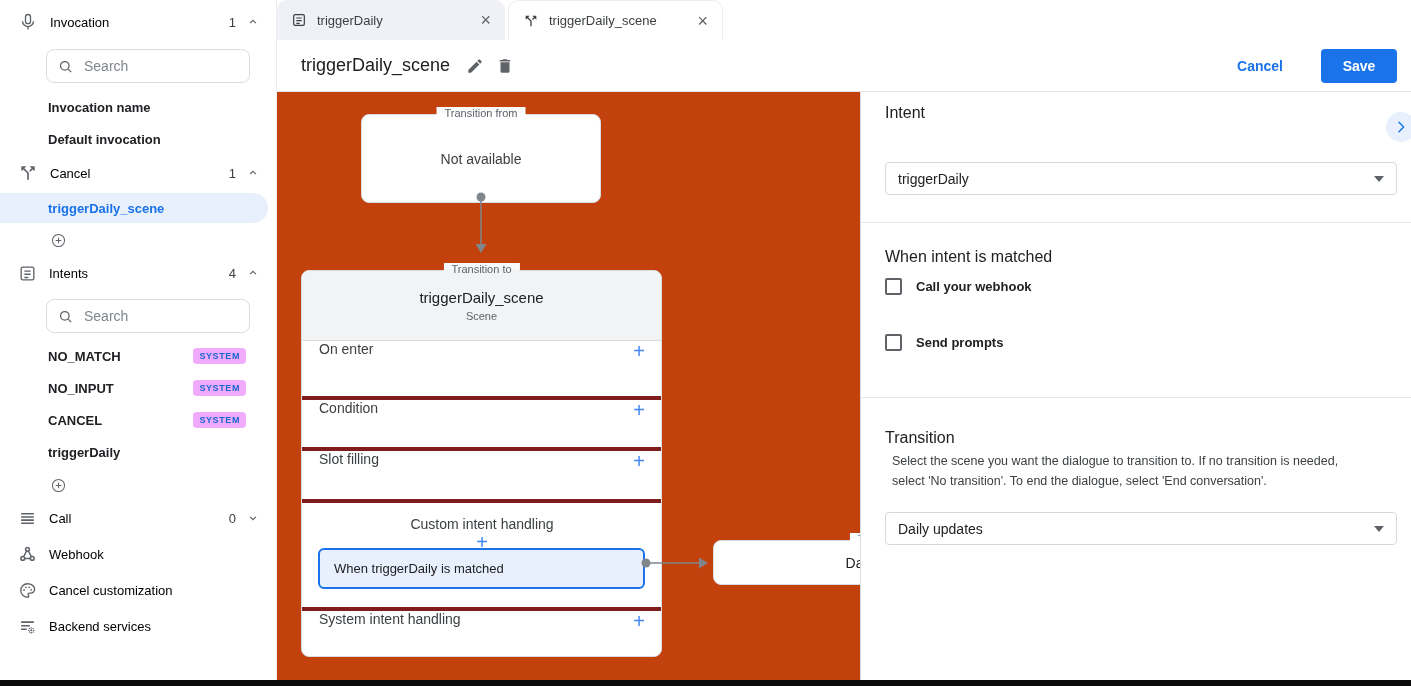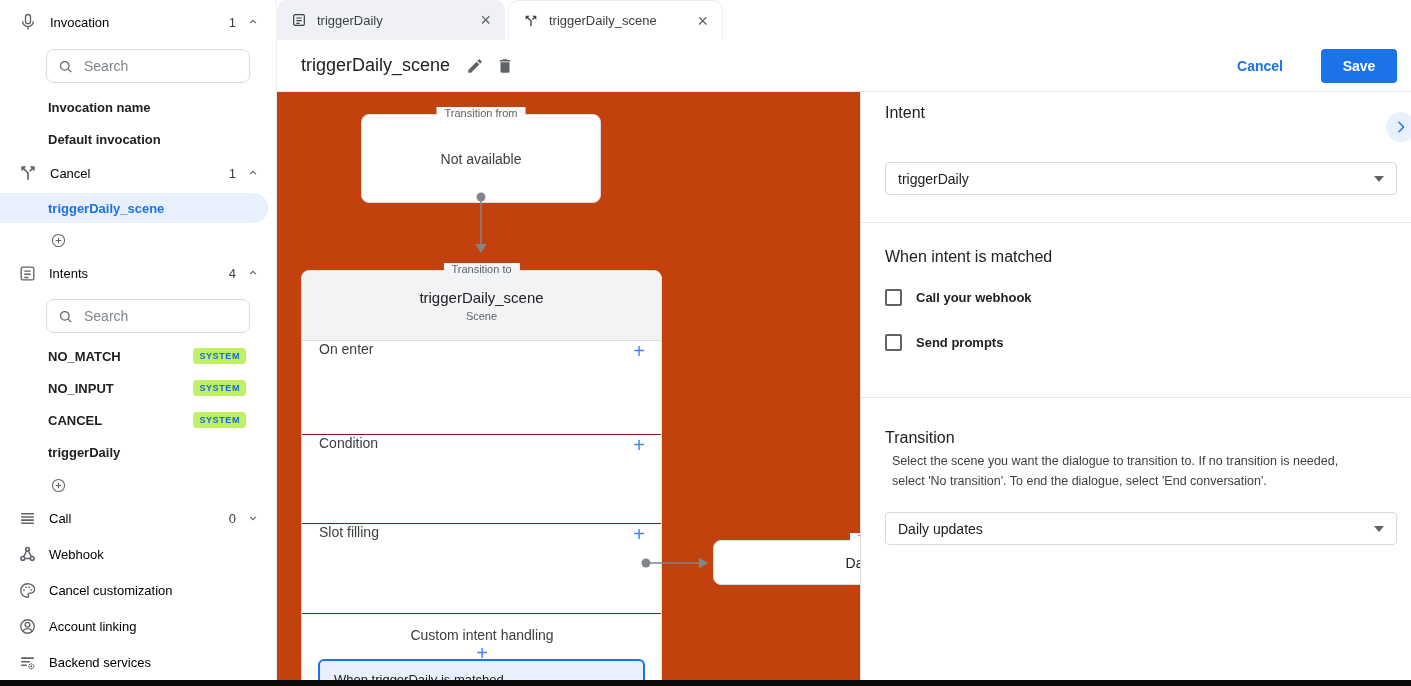--- a/index.html
+++ b/index.html
@@ -26,21 +26,21 @@
   }
   .search-box input {
     border:none; outline:none; flex:1; margin-left:10px; font-size:14px;
     font-family:inherit; color:#202124; background:transparent;
   }
   .search-box input::placeholder { color:#80868b; }
   .sub-item { display:flex; align-items:center; height:32px; padding:0 30px 0 48px; font-size:13px; font-weight:bold; color:#202124; cursor:pointer; }
   .sub-item.mt { margin-top:8px; }
   .sub-item .badge {
     margin-left:auto; font-size:9px; font-weight:bold; letter-spacing:.6px;
-    color:#1967d2; background:#bef264; border-radius:4px; padding:3px 6px;
+    color:#1967d2; background:#f0abfc; border-radius:4px; padding:3px 6px;
   }
   .badge:empty { display:none; }
   .active-pill {
     display:flex; align-items:center; height:30px; width:268px; margin-top:2px;
     padding-left:48px; background:#e8f0fe; border-radius:0 16px 16px 0;
     font-size:13px; font-weight:bold; color:#1a73e8; cursor:pointer;
   }
   .plus-row { display:flex; align-items:center; height:30px; padding-left:50px; margin-top:2px; cursor:pointer; }
 
   
@@ -95,21 +95,21 @@
     height:70px; background:#f1f3f4; border-radius:8px 8px 0 0;
     display:flex; flex-direction:column; align-items:center; justify-content:center;
     border-bottom:1px solid #dadce0;
   }
   .card-header .ctitle { font-size:15px; color:#202124; }
   .card-header .csub { font-size:11px; color:#5f6368; margin-top:4px; }
   .card-row {
     display:flex; justify-content:space-between;
     padding:0 16px 0 17px; font-size:14px; color:#3c4043; cursor:pointer;
   }
-  .card-row + .card-row, .card-section, .card-row.last { border-top:1px solid #7f1d1d;margin-top:38px; }
+  .card-row + .card-row, .card-section, .card-row.last { border-top:4px solid #7f1d1d; }
   .plus { color:#4285f4; font-size:20px; font-weight:400; line-height:1; cursor:pointer; }
   .card-section { padding:13px 0 18px; }
   .section-head {
     display:flex; align-items:center; justify-content:space-between;
     padding:0 16px 0 17px; font-size:14px; color:#3c4043; height:26px;flex-direction:column;
   }
   .hl-box {
     margin:6px 16px 0; height:41px; background:#e8f0fe; border:2px solid #1a73e8;
     border-radius:6px; display:flex; align-items:center; padding-left:14px;
     font-size:13px; color:#202124; cursor:pointer;
@@ -140,21 +140,21 @@
     position:absolute; left:24px; right:14px; height:33px;
     border:1px solid #d6d9dd; border-radius:4px; background:#fff;
     display:flex; align-items:center; padding:0 12px; font-size:14px; color:#202124; cursor:pointer;
   }
   .dd1 { top:70px; }
   .dd2 { top:420px; }
   .caret { margin-left:auto; width:0; height:0; border-left:5px solid transparent; border-right:5px solid transparent; border-top:6px solid #5f6368; }
   .pdivider { position:absolute; left:0; right:0; border-top:1px solid #e4e6e9; }
   .pd1 { top:130px; } .pd2 { top:305px; }
   .cb-row { position:absolute; left:24px; display:flex; align-items:center; cursor:pointer; }
-  .cb1 { top:197px;text-align:center; } .cb2 { top:242px; }
+  .cb1 { top:186px;text-align:center; } .cb2 { top:242px; }
   .cb-box { width:17px; height:17px; border:2px solid #5f6368; border-radius:2px; background:#fff; }
   .cb-lbl { margin-left:14px; font-size:13px; font-weight:bold; color:#202124; }
   .t-desc { position:absolute; left:31px; top:359px; width:482px; font-size:12.5px; line-height:20px; color:#3c4043; }
 
   .bottom-bar { position:absolute; left:0; right:0; bottom:0; height:6px; background:#0b0b0b; }
 </style>
 </head>
 <body>
 
 <div class="sidebar">
@@ -302,30 +302,20 @@
         <path d="M12 3.5a8.5 8.5 0 1 0 0 17c1 0 1.6-.8 1.6-1.6 0-.5-.2-.8-.5-1.1-.3-.3-.4-.6-.4-1 0-.8.7-1.5 1.5-1.5h1.9a4.9 4.9 0 0 0 4.9-4.9c0-3.9-4-6.9-9-6.9z"></path>
         <circle cx="7.6" cy="11.6" r="1.1" fill="#5f6368" stroke="none"></circle>
           <circle cx="10" cy="7.9" r="1.1" fill="#5f6368" stroke="none"></circle>
         <circle cx="14.2" cy="7.9" r="1.1" fill="#5f6368" stroke="none"></circle>
           <circle cx="16.7" cy="11.2" r="1.1" fill="#5f6368" stroke="none"></circle>
       </svg>
     </span>
     <span class="lbl">Cancel customization</span>
   </div>
 
-  <div class="side-row">
-    <span class="ic">
-      <svg width="19" height="19" viewBox="0 0 24 24" fill="none" stroke="#5f6368" stroke-width="1.7">
-        <circle cx="12" cy="12" r="8.5"></circle>
-          <circle cx="12" cy="9.8" r="3"></circle>
-          <path d="M5.9 17.7c1.6-2.1 3.6-3.1 6.1-3.1s4.5 1 6.1 3.1"></path>
-      </svg>
-    </span>
-    <span class="lbl">Account linking</span>
-  </div>
 
   <div class="side-row">
     <span class="ic">
       <svg width="19" height="19" viewBox="0 0 24 24" fill="none" stroke="#5f6368" stroke-width="2">
         <path d="M4 6.5h16M4 11h11M4 15.5h7"></path>
         <circle cx="16.8" cy="16.8" r="1.2" fill="#5f6368" stroke="none"></circle>
         <g stroke-width="1.5">
           <path d="M16.8 12.9v1.6M16.8 19.1v1.6M12.9 16.8h1.6M19.1 16.8h1.6M14 14l1.1 1.1M18.5 18.5l1.1 1.1M19.6 14l-1.1 1.1M15.1 18.5L14 19.6"></path>
         </g>
       </svg>

